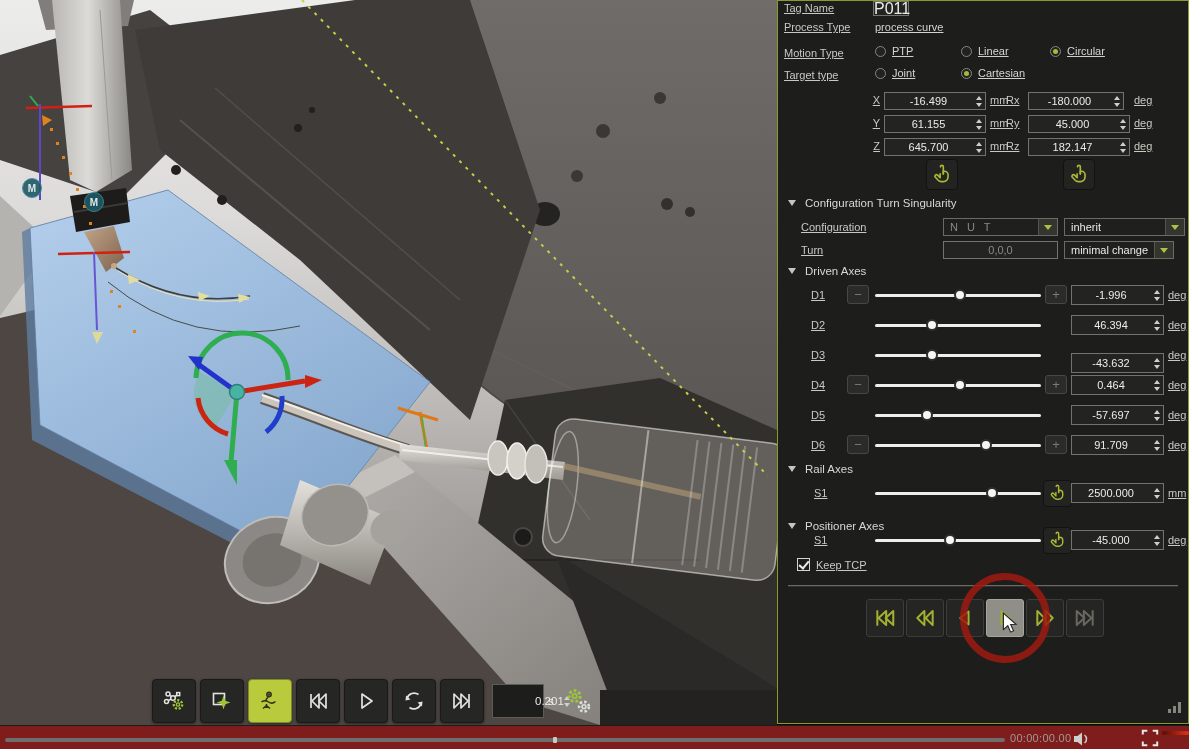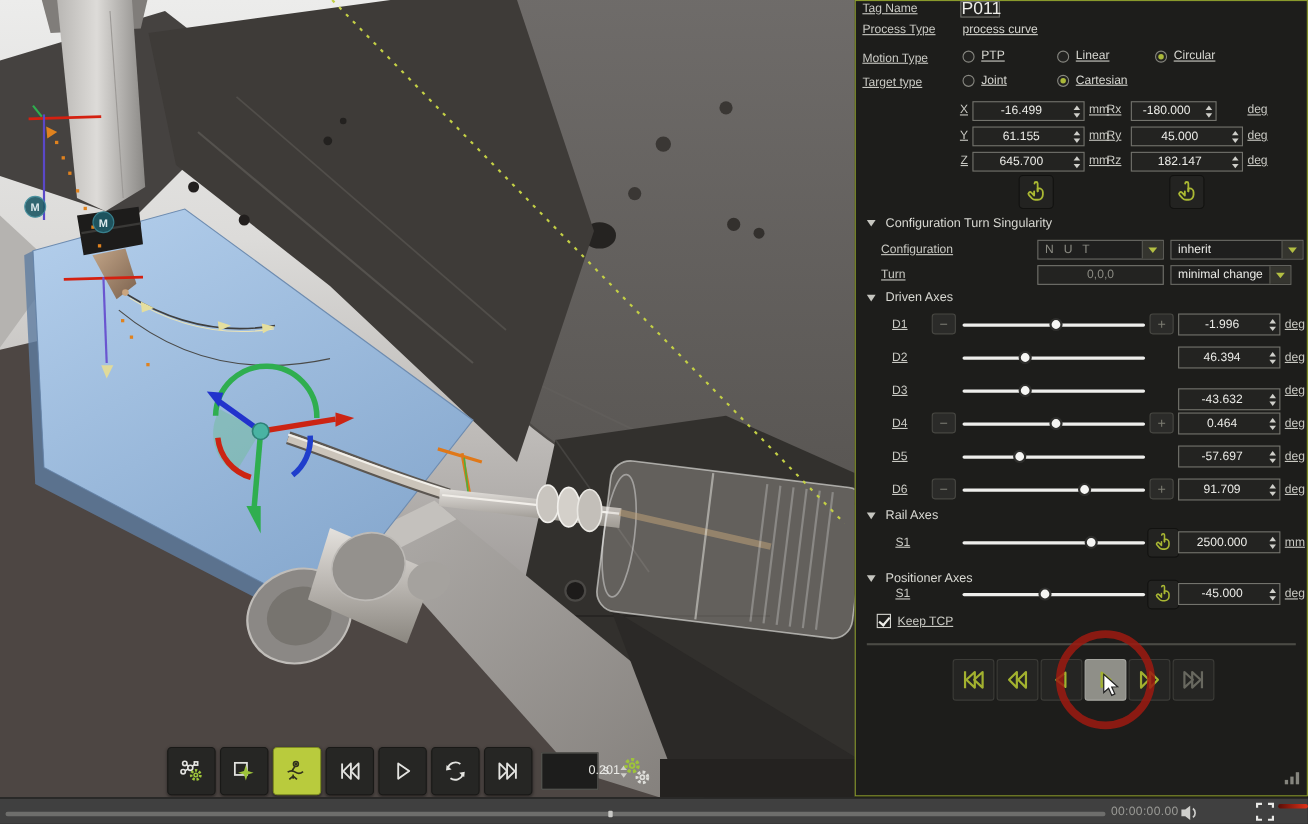--- a/index.html
+++ b/index.html
@@ -56,21 +56,21 @@
   .pbtn{width:38px;height:38px;background:#252523;border:1px solid #3c3c38;border-radius:3px;
         display:flex;align-items:center;justify-content:center;color:#a2b12f;box-sizing:border-box;}
   .pbtn.hl{background:#8f8f88;border-color:#a6a6a0;}
   .pbtn.dis{color:#68685f;}
   .circle-annot{position:absolute;left:182px;top:572px;width:90px;height:90px;border:7px solid rgba(158,26,16,.85);
         border-radius:50%;box-sizing:border-box;}
   .cursorwrap{position:absolute;left:224px;top:611px;}
   .grip{position:absolute;right:7px;top:700px;display:flex;align-items:flex-end;gap:2px;height:12px;}
   .grip i{display:block;width:3px;background:#85857e;}
   
-  .playerbar{position:absolute;left:0;top:725px;width:1189px;height:24px;background:#404040;border-top:1px solid #1c1c1a;box-sizing:border-box;}
+  .playerbar{position:absolute;left:0;top:725px;width:1189px;height:24px;background:#7f1d1d;border-top:1px solid #1c1c1a;box-sizing:border-box;}
   .seek{position:absolute;left:5px;top:12px;width:1000px;height:4px;background:#6e6e6c;border-radius:2px;}
   .seek .tick{position:absolute;left:548px;top:-1px;width:4px;height:6px;background:#c9c9c6;border-radius:1px;}
   .tc{position:absolute;left:1010px;top:6px;color:#9a9a96;font-size:11px;letter-spacing:.3px;}
   .spk{position:absolute;left:1072px;top:3px;}
   .fs{position:absolute;left:1140px;top:3px;}
   .redstreak{position:absolute;left:1162px;top:5px;width:27px;height:4px;border-radius:2px;
        background:linear-gradient(to right,#5a0d06,#e23219);filter:blur(.4px);}
 </style>
 </head>
 <body>
@@ -384,21 +384,21 @@
     <span class="abs lbl" style="left:88px;top:93px;width:14px;text-align:right">X</span>
     <div class="val-box" style="left:106px;top:91px;width:102px">
       <span class="v">-16.499</span>
       <span class="spin">
           <i class="chev-up"></i>
           <i class="chev-dn"></i>
         </span>
       </div>
     <span class="abs lbl" style="left:212px;top:93px">mm</span>
     <span class="abs lbl" style="left:228px;top:93px">Rx</span>
-    <div class="val-box" style="left:250px;top:91px;width:78px">
+    <div class="val-box" style="left:250px;top:91px;width:96px">
       <span class="v">-180.000</span>
       <span class="spin">
           <i class="chev-up"></i>
           <i class="chev-dn"></i>
         </span>
       </div>
     <span class="abs lbl" style="left:356px;top:93px">deg</span>
 
     <span class="abs lbl" style="left:88px;top:116px;width:14px;text-align:right">Y</span>
     <div class="val-box" style="left:106px;top:114px;width:102px">

